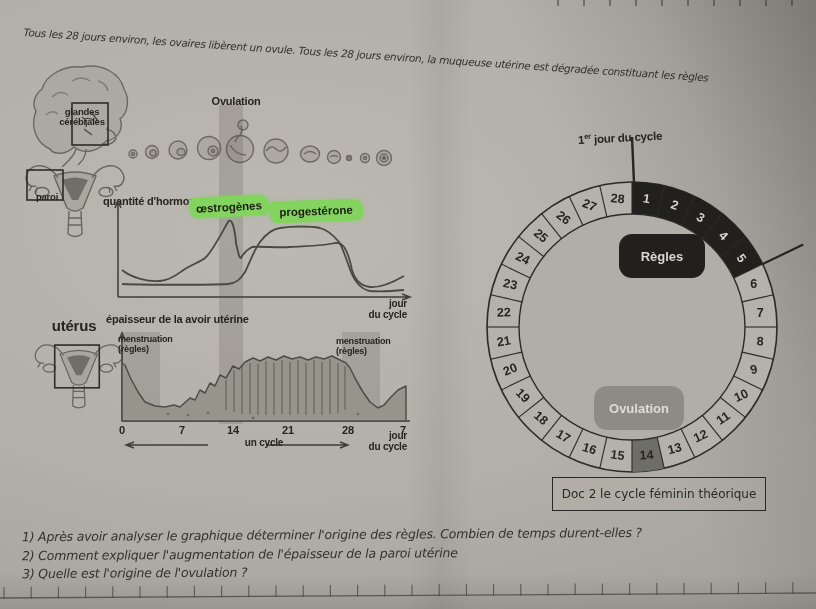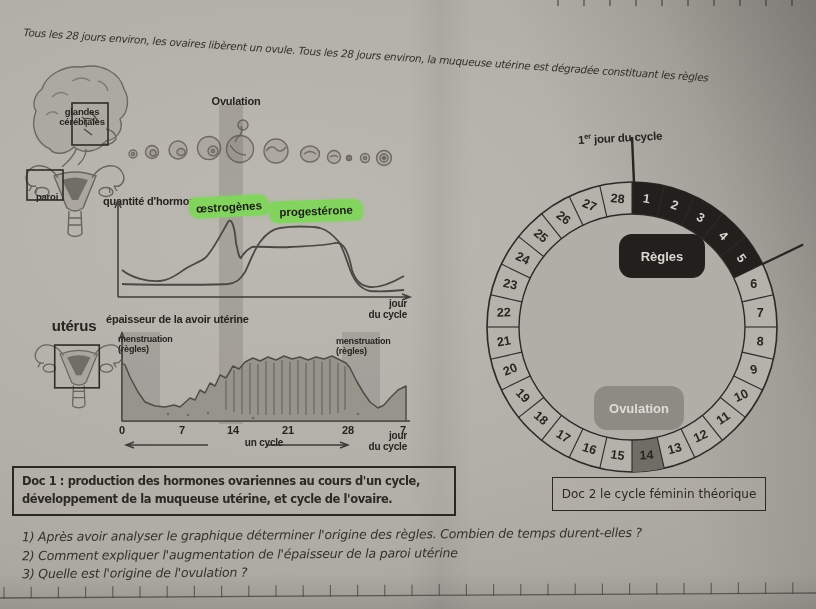--- a/index.html
+++ b/index.html
@@ -247,24 +247,20 @@
       <text x="70.78322522693534" y="109.78322522693539" text-anchor="middle" font-size="12.5" font-weight="bold" font-family="&quot;Liberation Sans&quot;,sans-serif" fill="#26251f" transform="rotate(40 70.78322522693534 105.78322522693539)">25</text>
       <text x="93.36786212952165" y="91.77257829955128" text-anchor="middle" font-size="12.5" font-weight="bold" font-family="&quot;Liberation Sans&quot;,sans-serif" fill="#26251f" transform="rotate(38 93.36786212952165 87.77257829955128)">26</text>
       <text x="119.39400100778342" y="79.2390503902206" text-anchor="middle" font-size="12.5" font-weight="bold" font-family="&quot;Liberation Sans&quot;,sans-serif" fill="#26251f" transform="rotate(22 119.39400100778342 75.2390503902206)">27</text>
       <text x="147.55658258267337" y="72.8111249237717" text-anchor="middle" font-size="12.5" font-weight="bold" font-family="&quot;Liberation Sans&quot;,sans-serif" fill="#26251f" transform="rotate(6 147.55658258267337 68.8111249237717)">28</text>
       <line x1="162" y1="7" x2="164" y2="53" stroke="#262520" stroke-width="2.4"></line>
       <line x1="292.6404858458508" y1="134.0868578279541" x2="333.18408490145964" y2="114.56208956766399" stroke="#262520" stroke-width="2.2"></line>
     </svg>
   <div class="abs pill" style="left:603px;top:234px;width:86px;height:44px;background:#21201d;color:#d9d7d1;margin-left:16px;">Règles</div>
   <div class="abs pill" style="left:594px;top:386px;width:90px;height:44px;background:#8d8c84;color:#dddcd6;">Ovulation</div>
 
-  <div class="abs docbox print-hand" style="left:12px;top:466px;width:424px;font-weight:bold;font-size:11.5px;letter-spacing:-0.4px;line-height:1.55;white-space:nowrap;">
-    <div>Doc 1 : production des hormones ovariennes au cours d'un cycle,</div>
-    <div>développement de la muqueuse utérine, et cycle de l'ovaire.</div>
-  </div>
   <div class="abs docbox print-hand" style="left:552px;top:477px;width:200px;padding:9px 6px;border-width:1.5px;font-size:12px;text-align:center;white-space:nowrap;">Doc 2 le cycle féminin théorique</div>
 
   <div class="abs hand" style="left:22px;top:526px;font-size:12.5px;line-height:18.5px;white-space:nowrap;letter-spacing:-0.2px;transform:rotate(-0.4deg);">
     <div>1) Après avoir analyser le graphique déterminer l'origine des règles. Combien de temps durent-elles ?</div>
     <div>2) Comment expliquer l'augmentation de l'épaisseur de la paroi utérine</div>
     <div>3) Quelle est l'origine de l'ovulation ?</div>
   </div>
 
   <svg class="abs" id="ruler" style="left:0;top:578px;" width="816" height="31" viewBox="0 0 816 31">
       <path d="M0,20 L816,15" stroke="#5a5852" stroke-width="1.3" fill="none"></path>

